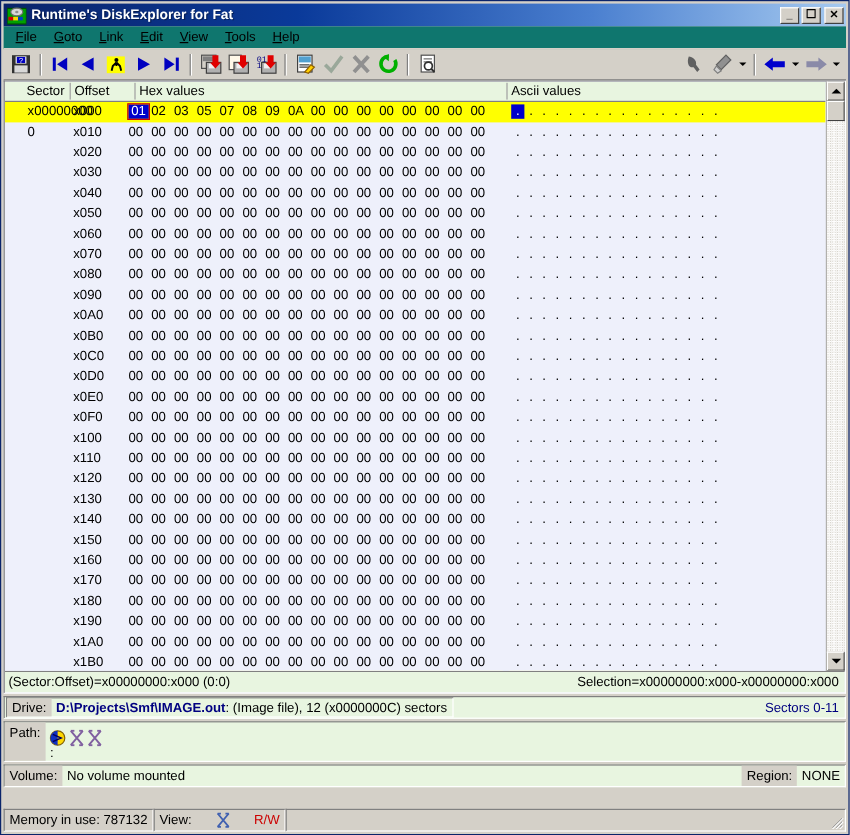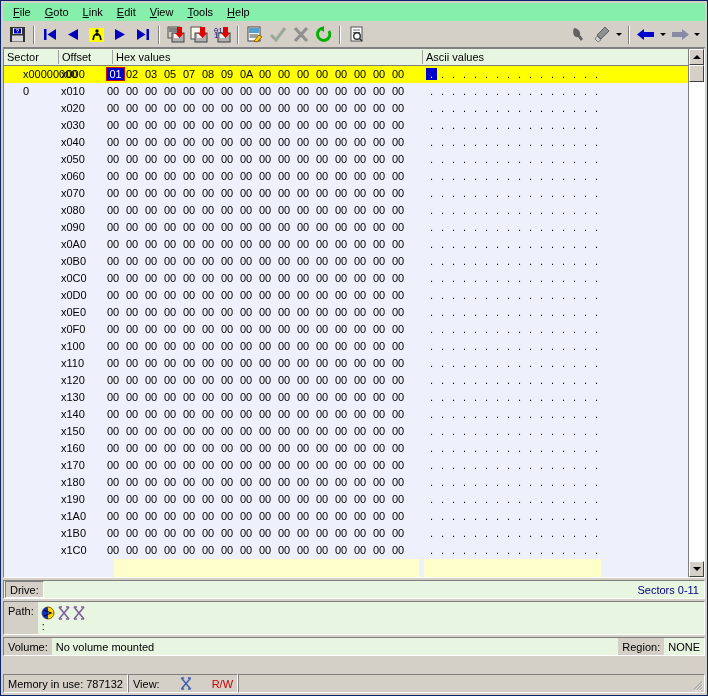--- a/index.html
+++ b/index.html
@@ -68,21 +68,21 @@
     left: 0; right: 0;
     text-align: center;
     font-family: "Liberation Sans", sans-serif;
   }
   #btn-min span { bottom: 2px; font-weight: bold; }
   #btn-max span { top: 1px; font-weight: bold; }
   #btn-close span { top: 1px; font-weight: bold; }
   
   #menubar {
     height: 19px;
-    background: #86efac;
+    background: #0f766e;
     display: flex;
     align-items: center;
     padding-left: 3px;
     flex: 0 0 auto;
     border-bottom: 1px solid #d4d0c8;
   }
   .menuitem {
     padding: 2px 7px;
     font-size: 11px;
     color: #000;
@@ -328,21 +328,21 @@
   .pright .plabel { margin-left: 12px; }
   .drivebar-inner {
     border: 1px solid;
     border-color: #808080 #ffffff #ffffff #808080;
     height: 17px;
     display: flex; align-items: center;
     background: #e8f5e0;
   }
   #pathpanel {
     height: 34px;
-    align-items: center;
+    align-items: flex-end;
   }
   #pathpanel .plabel { align-items: flex-start; padding-top: 3px; }
   #path-content {
     flex: 1 1 auto;
     padding: 1px 3px;
     display: flex;
     flex-direction: column;
     justify-content: flex-start;
   }
   #path-icons { display: flex; align-items: center; gap: 3px; height: 16px; }
@@ -371,20 +371,42 @@
     width: 12px; height: 12px;
   }
   
   svg { display: block; }
 </style>
 </head>
 <body>
 
 <div id="window">
 
+  <div id="titlebar">
+    <div id="title-icon">
+      <svg width="16" height="16" viewBox="0 0 16 16">
+        <rect x="0" y="2" width="16" height="13" fill="#00a000" stroke="#005000"></rect>
+        <rect x="1" y="9" width="4" height="3" fill="#d00000"></rect>
+        <rect x="5" y="9" width="4" height="3" fill="#ffd800"></rect>
+        <rect x="9" y="9" width="4" height="3" fill="#0040c0"></rect>
+        <ellipse cx="8" cy="5" rx="5" ry="3.2" fill="#d8d8d8" stroke="#707070"></ellipse>
+        <ellipse cx="8" cy="5" rx="1.4" ry="1" fill="#909090"></ellipse>
+      </svg>
+    </div>
+    <div id="title-text">Runtime's DiskExplorer for Fat</div>
+    <div class="titlebtn" id="btn-min">
+      <span>_</span>
+    </div>
+    <div class="titlebtn" id="btn-max">
+      <span style="font-size:10px;">☐</span>
+    </div>
+    <div class="titlebtn" id="btn-close">
+      <span>✕</span>
+    </div>
+  </div>
 
   <div id="menubar">
     <div class="menuitem"><u>F</u><span>ile</span></div>
     <div class="menuitem"><u>G</u><span>oto</span></div>
     <div class="menuitem"><u>L</u><span>ink</span></div>
     <div class="menuitem"><u>E</u><span>dit</span></div>
     <div class="menuitem"><u>V</u><span>iew</span></div>
     <div class="menuitem"><u>T</u><span>ools</span></div>
     <div class="menuitem"><u>H</u><span>elp</span></div>
   </div>
@@ -537,21 +559,21 @@
     <div class="tbarrow">
         <i></i>
       </div>
   </div>
 
   <div id="client">
     <div id="hexwrap">
       <div id="hexpane">
 
         <div id="colheader">
-          <div class="colh" style="left:0px;">Sector</div>
+          <div class="colh" style="left:15px;">Sector</div>
           <div class="colh-div" style="left:54px;"></div>
           <div class="colh" style="left:55px;">Offset</div>
           <div class="colh-div" style="left:108px;"></div>
           <div class="colh" style="left:109px;">Hex values</div>
           <div class="colh-div" style="left:418px;"></div>
           <div class="colh" style="left:419px;">Ascii values</div>
         </div>
 
         <div id="bg-hex" style="height: 544px;"></div>
         <div id="bg-ascii" style="height: 544px;"></div>
@@ -738,25 +760,33 @@
             <i class="up"></i>
           </div>
         <div id="sbthumb"></div>
         <div id="sbtrack"></div>
         <div class="sbbtn">
             <i class="down"></i>
           </div>
       </div>
     </div>
 
+    <div id="statline">
+      <span>(Sector:Offset)=x00000000:x000 (0:0)</span>
+      <span class="right">Selection=x00000000:x000-x00000000:x000</span>
+    </div>
   </div>
 
   <div class="panel" id="drivepanel" style="padding:1px;">
     <div class="drivebar-inner">
       <div class="plabel">Drive:</div>
+      <div class="pvalue">
+        <b>D:\Projects\Smf\IMAGE.out</b>
+          <span>: (Image file), 12 (x0000000C) sectors</span>
+      </div>
     </div>
     <div class="pright">
       <div class="pvalue" style="color:#000080;">Sectors 0-11</div>
     </div>
   </div>
 
   <div class="panel" id="pathpanel">
     <div class="plabel">Path:</div>
     <div id="path-content">
       <div id="path-icons">

